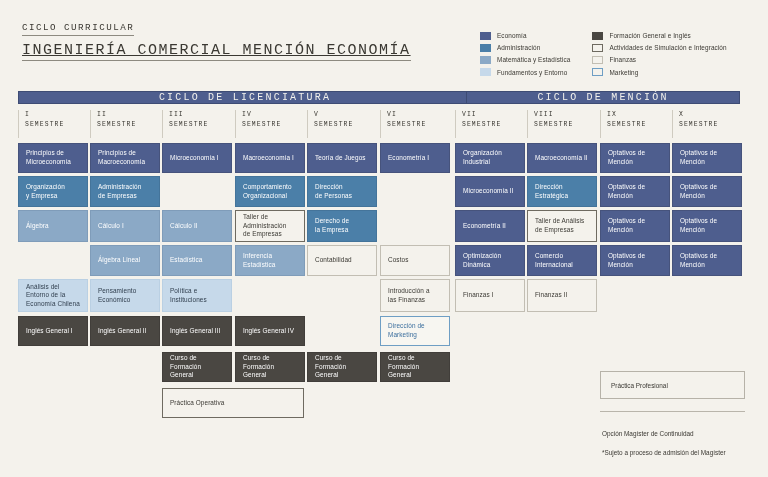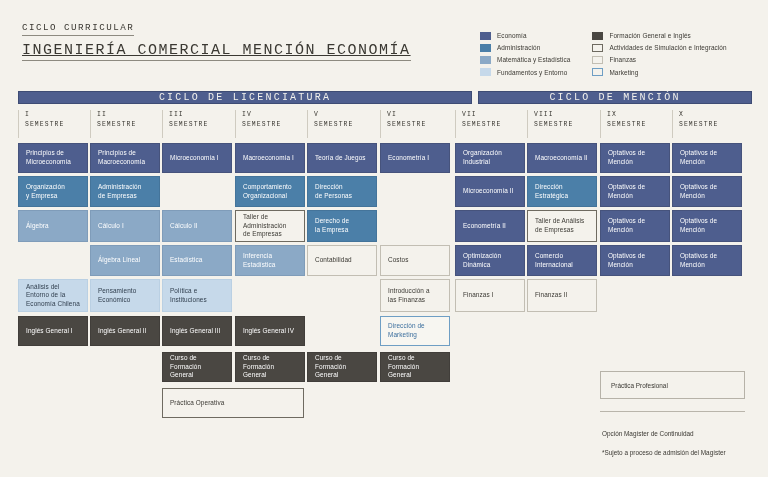--- a/index.html
+++ b/index.html
@@ -34,21 +34,21 @@
 
   
   .banner{
     position:absolute;height:13px;background:#4e5e8e;
     display:flex;align-items:center;justify-content:center;
     color:#f2f1ec;font-family:"Liberation Mono","DejaVu Sans Mono",monospace;
     font-size:10px;letter-spacing:2.2px;
     border:1px solid #3e4c74;box-sizing:border-box;
   }
   #banner-lic{left:18px;top:91px;width:454px;}
-  #banner-men{left:478px;top:91px;width:274px;}
+  #banner-men{left:466px;top:91px;width:274px;}
 
   
   .sem-head{
     position:absolute;top:110px;height:28px;
     font-family:"Liberation Mono","DejaVu Sans Mono",monospace;
     font-size:6.4px;letter-spacing:1.1px;color:#3a3832;
     border-left:1px solid #cfcbc0;
     padding-left:6px;box-sizing:border-box;line-height:10px;
   }
   .sem-head .rn{display:block;}

